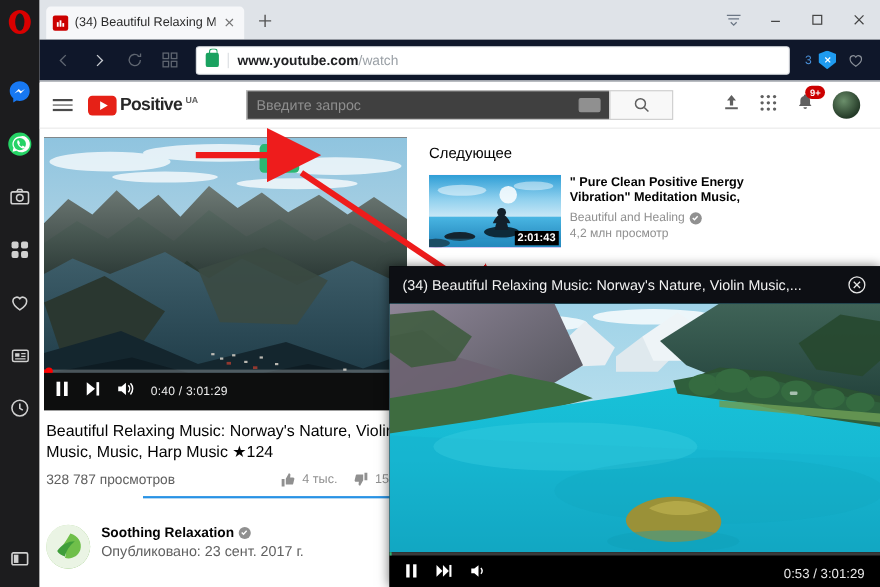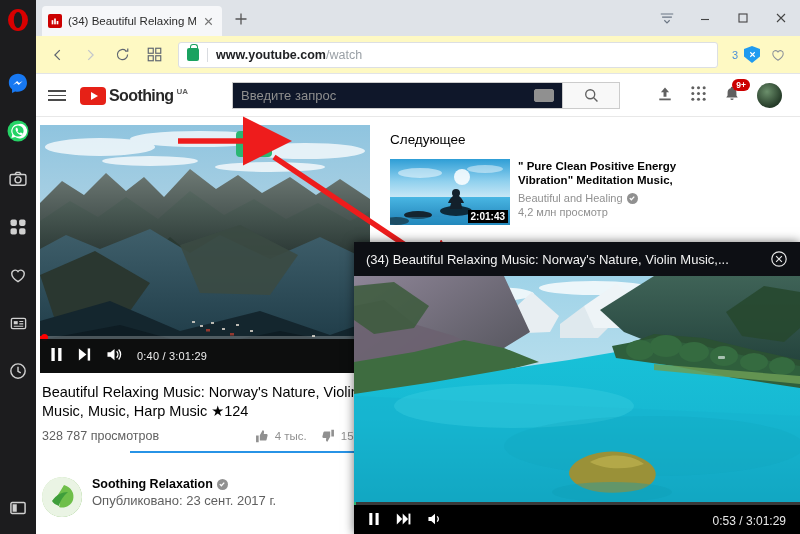--- a/index.html
+++ b/index.html
@@ -38,21 +38,21 @@
     flex: 1 1 auto; text-overflow: clip;
   }
   .tab-close { width: 14px; height: 14px; flex: 0 0 auto; opacity:.8; }
   .newtab { position: absolute; left: 196px; top: 10px; width: 20px; height: 20px; }
   .wincontrols { position: absolute; right: 0; top: 0; height: 36px; display: flex; align-items: center; }
   .wc { width: 38px; height: 36px; display:flex; align-items:center; justify-content:center; }
 
   
   .addressbar {
     position: absolute; left: 36px; top: 36px; width: 764px; height: 38px;
-    background: #fef9c3; display: flex; align-items: center; padding: 11px 10px; gap: 8px;
+    background: #0f172a; display: flex; align-items: center; padding: 11px 10px; gap: 8px;
     border-bottom: 1px solid #e2e4e7;
   }
   .nav-ico { width: 24px; height: 24px; display:flex; align-items:center; justify-content:center; }
   .urlbox {
     flex: 1 1 auto; height: 26px; background: #fff; border: 1px solid #dcdfe3; border-radius: 3px;
     display: flex; align-items: center; padding: 0 8px; gap: 8px; margin-left: 4px;
   }
   .lock { width: 12px; height: 13px; background: #1aa260; border-radius: 2px; position: relative; flex:0 0 auto;}
   .lock:before { content:""; position:absolute; left:3px; top:-4px; width:6px; height:6px; border:1.6px solid #1aa260; border-bottom:none; border-radius:3px 3px 0 0;}
   .url-sep { width:1px; height:14px; background:#d9dce0; }
@@ -74,21 +74,21 @@
   .hamburger i { display:block; height:1.6px; background:#4a4a4a; }
   .yt-logo { display:flex; align-items:flex-start; gap:3px; }
   .yt-play { width: 26px; height: 18px; background:#e62117; border-radius: 4px; display:flex; align-items:center; justify-content:center;}
   .yt-play:after { content:""; border-left: 7px solid #fff; border-top: 4.5px solid transparent; border-bottom: 4.5px solid transparent; margin-left:2px;}
   .yt-word { font-size: 16px; font-weight: 700; color: #282828; letter-spacing: -0.6px; line-height: 18px;}
   .yt-cc { font-size: 8px; color: #606060; line-height: 9px; font-weight:600;}
   .search-wrap { display:flex; align-items:center; margin-left: 30px; }
   .search-input {
     width: 330px; height: 27px; border: 1px solid #ccc; border-right: none;
     display:flex; align-items:center; justify-content: space-between; padding: 0 8px;
-    font-size: 13px; color: #8e8e8e; background:#0f172a;
+    font-size: 13px; color: #8e8e8e; background:#404040;
   }
   .kbd-ico { width: 20px; height: 13px; border: 1.5px solid #909090; border-radius: 2px; background:#909090; }
   .search-btn { width: 58px; height: 27px; border: 1px solid #ccc; background:#f8f8f8; display:flex; align-items:center; justify-content:center;}
   .hdr-right { margin-left: auto; display: flex; align-items: center; gap: 16px; padding-right: 6px; }
   .bell-wrap { position: relative; }
   .bell-badge {
     position: absolute; right: -9px; top: -6px; background:#cc0000; color:#fff;
     font-size: 8.5px; border-radius: 8px; padding: 1px 4px; line-height:10px; font-weight:700;
   }
   .avatar { width: 25px; height: 25px; border-radius: 50%; background: radial-gradient(circle at 40% 35%, #6b8f6b, #253b28 70%); }
@@ -325,21 +325,21 @@
   <div class="page">
 
     <div class="yt-header">
       <div class="hamburger">
           <i></i>
           <i></i>
           <i></i>
         </div>
       <div class="yt-logo">
         <span class="yt-play"></span>
-        <span class="yt-word">Soothing</span>
+        <span class="yt-word">Positive</span>
         <span class="yt-cc">UA</span>
       </div>
       <div class="search-wrap">
         <div class="search-input">
           <span>Введите запрос</span>
           <span class="kbd-ico"></span>
         </div>
         <div class="search-btn">
           <svg width="17" height="17" viewBox="0 0 20 20" fill="none" stroke="#606060" stroke-width="1.6">
             <circle cx="8.5" cy="8.5" r="5.3"></circle>

